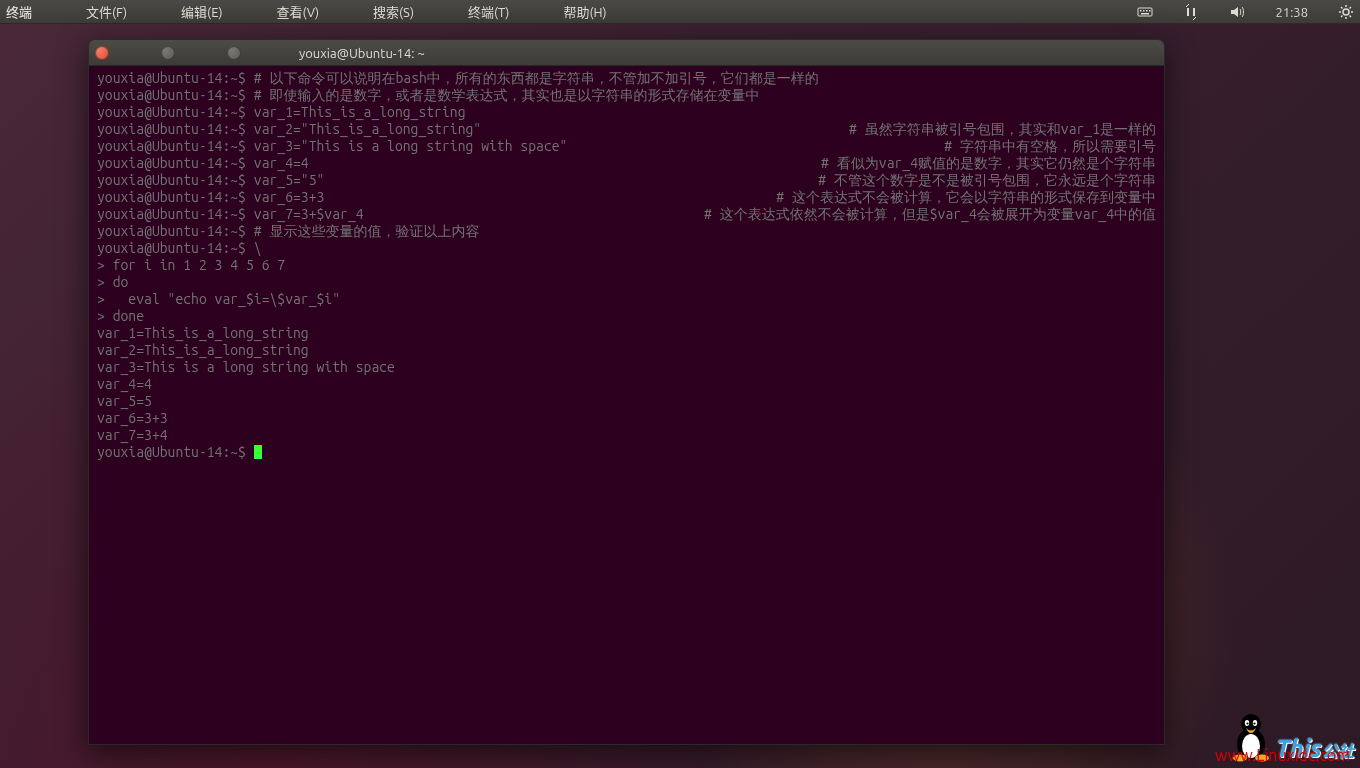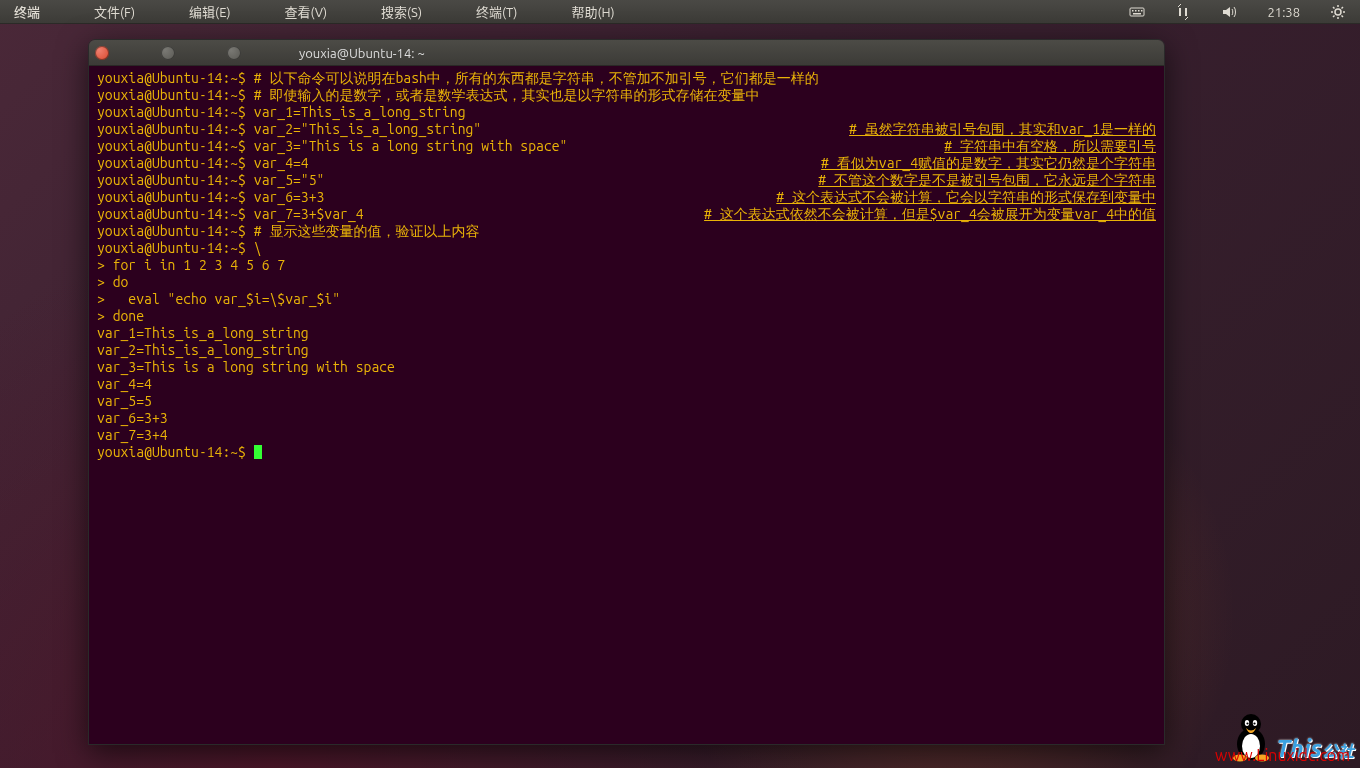--- a/index.html
+++ b/index.html
@@ -8,21 +8,21 @@
     font-family: "Ubuntu", "Noto Sans CJK SC", sans-serif;
     background:
       radial-gradient(circle at 70% 80%, rgba(255,120,50,0.25) 0%, rgba(255,120,50,0) 25%),
       radial-gradient(circle at 20% 100%, rgba(80,20,40,0.8) 0%, rgba(80,20,40,0) 40%),
       linear-gradient(135deg, #4a2838 0%, #3a2030 40%, #2d1a24 100%);
     overflow: hidden; position: relative;
   }
   .menubar {
     height: 24px; background: linear-gradient(#4a4945,#3c3b37);
     color: #dfdbd2; display: flex; align-items: center;
-    font-size: 13px; padding: 0 14px; border-bottom: 1px solid #2b2a27;
+    font-size: 13px; padding: 0 6px; border-bottom: 1px solid #2b2a27;
   }
   .menubar .app { font-weight: 500; margin-right: 14px; }
   .menubar .mi { margin-right: 14px; cursor: pointer; margin-left: 40px; }
   .menubar .spacer { flex: 1; }
   .menubar .ind { margin-left: 30px; display: inline-flex; align-items: center; }
   .menubar svg { width: 16px; height: 16px; fill: #dfdbd2; }
   .termwin {
     position: absolute; left: 88px; top: 39px; width: 1077px; height: 706px;
     border-radius: 7px 7px 0 0; box-shadow: 0 8px 30px rgba(0,0,0,0.6);
     display: flex; flex-direction: column; overflow: hidden;
@@ -34,26 +34,26 @@
     color: #ddd; font-size: 13px; border-bottom: 1px solid #2a2926; gap: 46px;
   }
   .wbtn { width: 14px; height: 14px; border-radius: 50%; margin-right: 6px;
     box-shadow: inset 0 0 0 1px rgba(0,0,0,0.4); }
   .wclose { background: radial-gradient(circle at 30% 30%, #f08070, #d9472b); }
   .wmin, .wmax { background: radial-gradient(circle at 30% 30%, #7a7974, #595853); }
   .titlebar .t { margin-left: 6px; }
   .termbody {
     flex: 1; background: #2c001e; padding: 4px 8px 8px 8px;
     font-family: "Ubuntu Mono","DejaVu Sans Mono",monospace;
-    font-size: 14px; line-height: 17px; color: #eab308;
+    font-size: 14px; line-height: 17px; color: #737373;
     white-space: pre; overflow: hidden;
   }
   .line { display: flex; justify-content: space-between; }
   .left { white-space: pre; }
-  .right { white-space: pre; text-decoration: underline; }
+  .right { white-space: pre; }
   .cursor { display: inline-block; width: 8px; height: 14px; background: #33ff33; vertical-align: -2px; }
   .watermark {
     position: absolute; right: 6px; bottom: 6px; display: flex; align-items: flex-end;
     color: #3aa0e0; font-style: italic; font-weight: bold; font-size: 24px;
     text-shadow: 0 0 2px #fff, 1px 1px 0 #fff;
   }
   .watermark .penguin { width: 46px; height: 52px; margin-right: 2px; }
   .watermark .sub { position:absolute; right:4px; bottom:-2px; font-size:16px; font-style:normal; font-weight:normal; color:#d00; text-shadow:none; }
   .watermark .word { position:relative; }
 </style>

